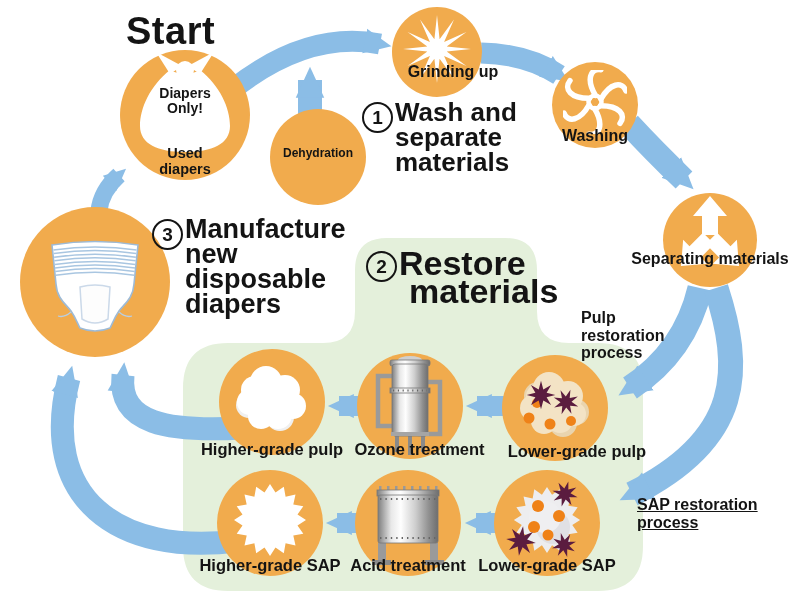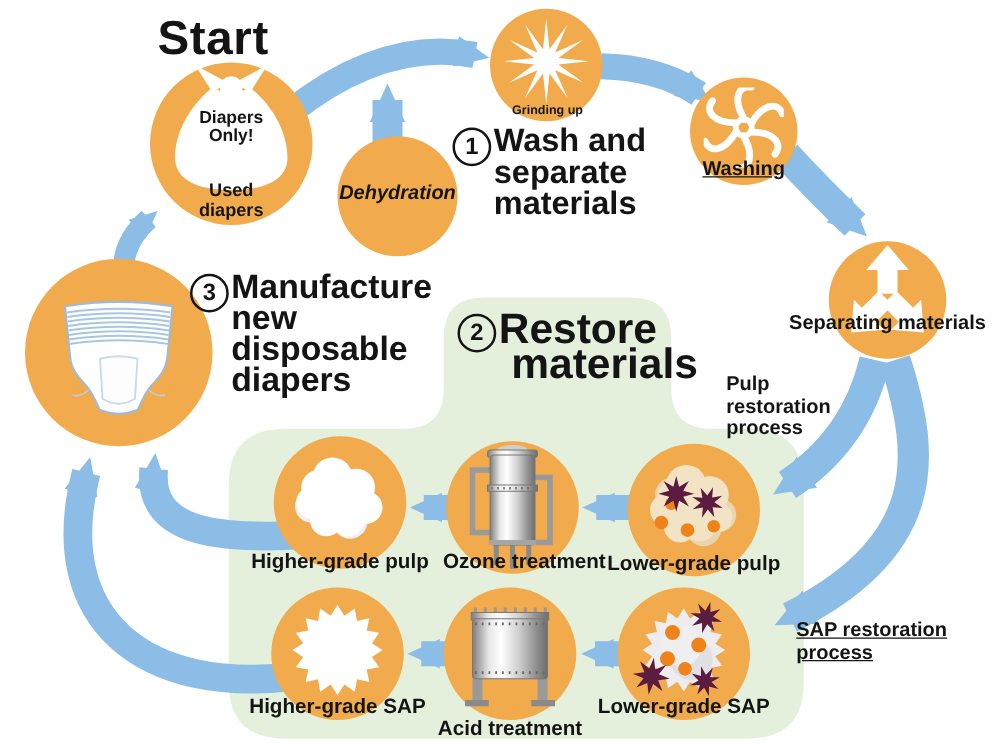--- a/index.html
+++ b/index.html
@@ -17,36 +17,36 @@
   #n-diaper{left:20px;top:207px;width:150px;height:150px;}
   #n-hpulp{left:219px;top:349px;width:106px;height:106px;}
   #n-ozone{left:357px;top:353px;width:106px;height:106px;}
   #n-lpulp{left:502px;top:355px;width:106px;height:106px;}
   #n-hsap{left:217px;top:470px;width:106px;height:106px;}
   #n-acid{left:355px;top:470px;width:106px;height:106px;}
   #n-lsap{left:494px;top:470px;width:106px;height:106px;}
   .icon-up3{margin-top:-6px;}
   
   .node-label{position:absolute;font-weight:bold;font-size:16.5px;line-height:1.05;text-align:center;white-space:nowrap;}
-  #lbl-grinding{left:378px;top:64px;width:120px;font-size:10px;margin-top:20px;}
-  #lbl-washing{left:547px;top:128px;width:96px;font-size:16px;text-decoration:underline;}
-  #lbl-dehydration{left:258px;top:147px;width:120px;font-size:16px;font-style:italic;}
+  #lbl-grinding{left:393px;top:64px;width:120px;font-size:16px;}
+  #lbl-washing{left:547px;top:128px;width:96px;font-size:16px;}
+  #lbl-dehydration{left:258px;top:147px;width:120px;font-size:12px;}
   #lbl-separating{left:622px;top:251px;width:176px;font-size:16px;}
   #lbl-hpulp{left:192px;top:441px;width:160px;}
   #lbl-ozone{left:330px;top:441px;width:179px;}
-  #lbl-lpulp{left:475px;top:443px;width:160px;}
+  #lbl-lpulp{left:497px;top:443px;width:160px;}
   #lbl-hsap{left:190px;top:557px;width:160px;}
-  #lbl-acid{left:328px;top:575px;width:160px;}
+  #lbl-acid{left:328px;top:557px;width:160px;}
   #lbl-lsap{left:467px;top:557px;width:160px;}
   .in-circle-label{position:absolute;width:100%;text-align:center;font-weight:bold;color:#141414;}
   #bag-text{top:36px;font-size:14px;line-height:15px;}
   #used-label{top:96px;font-size:14.5px;line-height:15.5px;}
   
   .annotation{position:absolute;font-weight:bold;font-size:16px;line-height:1.1;}
-  #ann-pulp{left:581px;top:299px;width:100px;}
+  #ann-pulp{left:581px;top:309px;width:100px;}
   #ann-sap{left:637px;top:496px;width:160px;text-decoration:underline;}
   
   #start{position:absolute;left:126px;top:10px;font-size:38px;font-weight:bold;letter-spacing:.5px;}
   .step-heading{position:absolute;display:flex;align-items:flex-start;font-weight:bold;}
   .step-num{flex:none;display:flex;align-items:center;justify-content:center;width:27px;height:27px;
             border:2.5px solid #141414;border-radius:50%;font-size:19px;margin-top:2px;margin-right:2px;}
   .step-lines div{white-space:nowrap;}
   #step1{left:362px;top:100px;}
   #step1 .step-lines{font-size:26px;line-height:25px;}
   #step2{left:366px;top:249px;}

